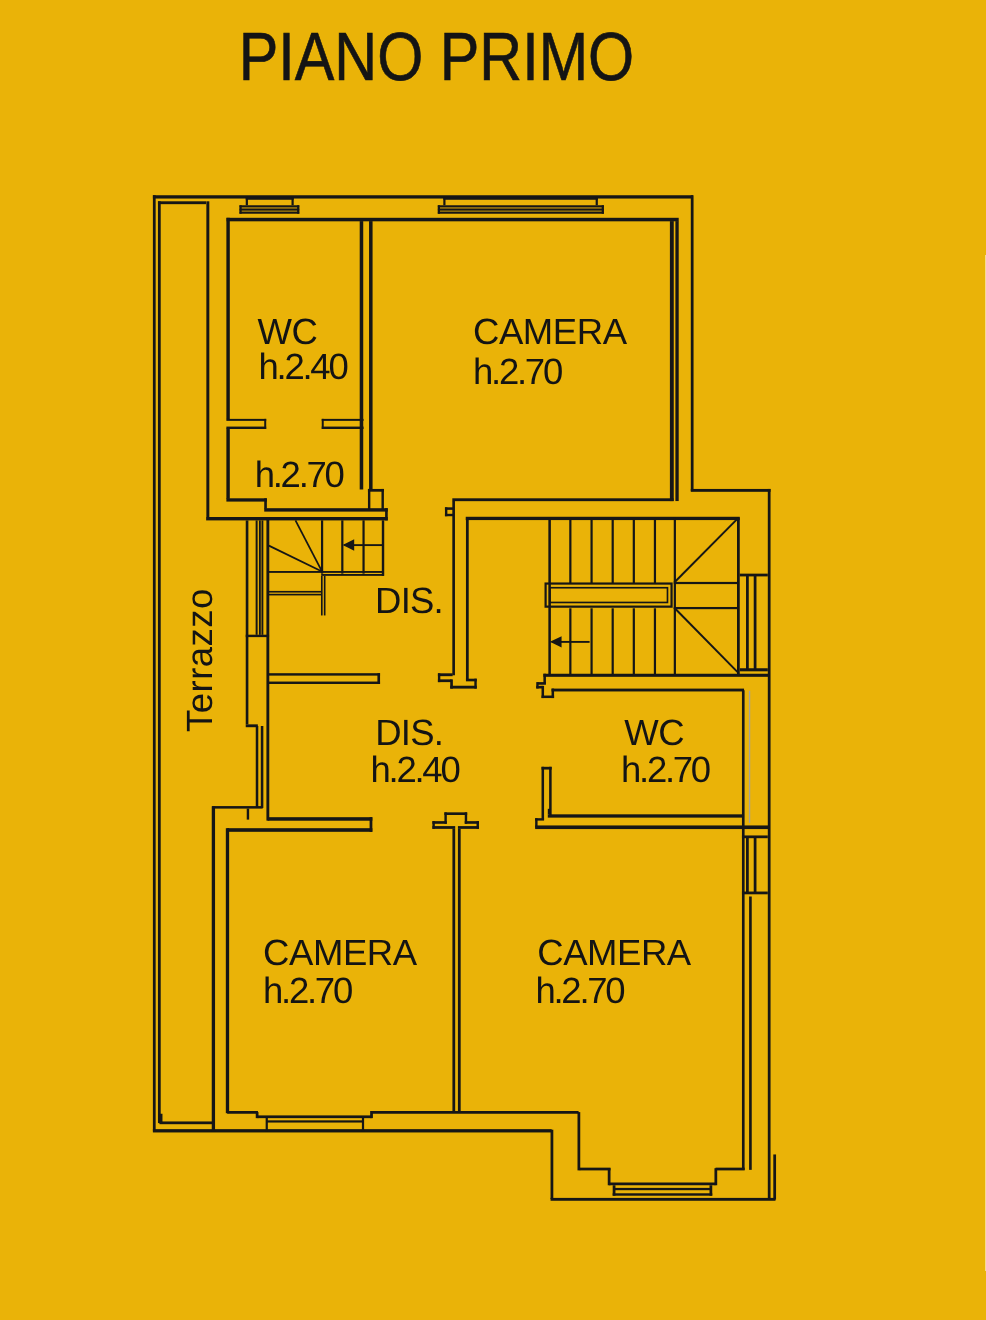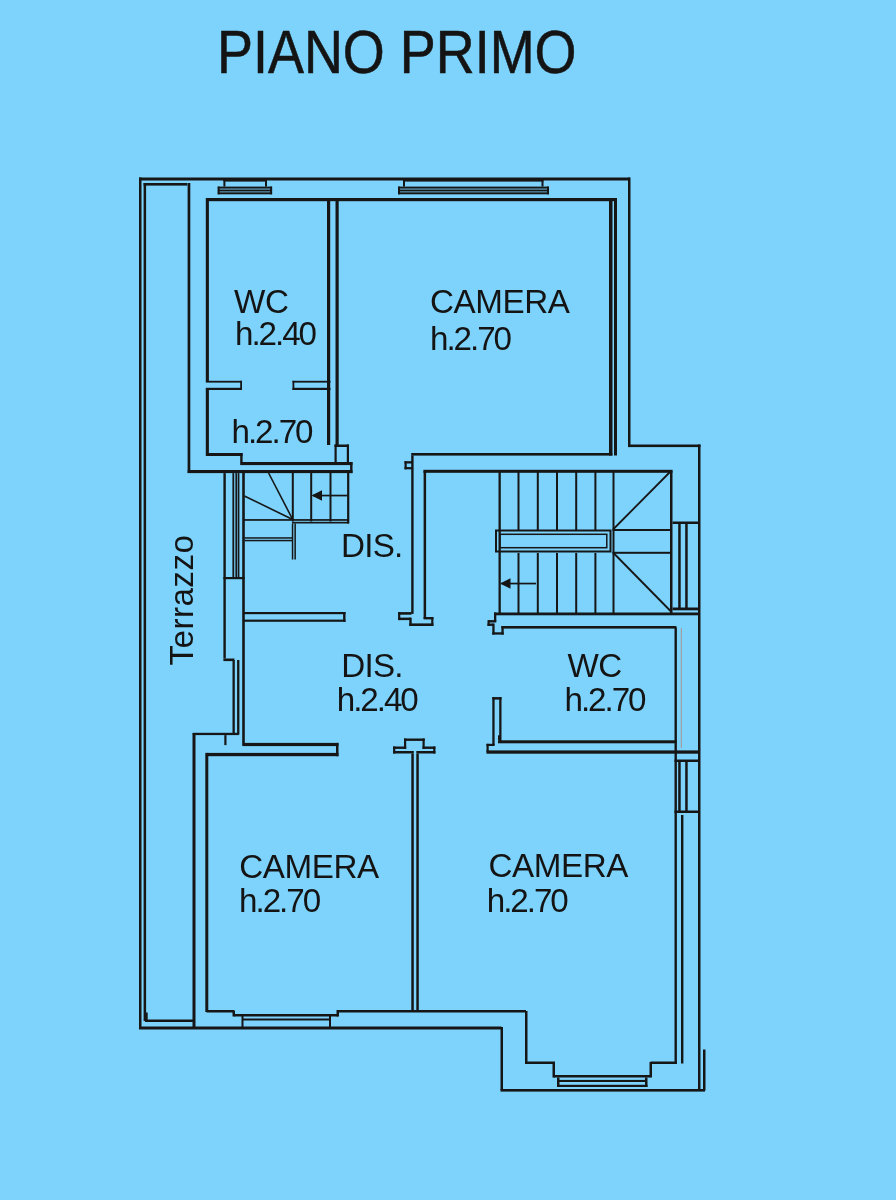--- a/index.html
+++ b/index.html
@@ -1,16 +1,16 @@
 <!DOCTYPE html>
 <html><head>
 <meta charset="utf-8">
 <style>
 html,body{margin:0;padding:0;background:#ffffff;}
-#page{position:relative;width:896px;height:1200px;background:#7dd3fc;overflow:hidden;}
+#page{position:relative;width:896px;height:1200px;background:#eab308;overflow:hidden;}
 svg{position:absolute;top:0;left:0;}
 text{font-family:"Liberation Sans",sans-serif;fill:#141414;}
 .lbl{font-size:33.2px;letter-spacing:-0.4px;}
 .hh{font-size:33.2px;letter-spacing:-2.05px;}
 .dd{font-size:33.2px;letter-spacing:-0.75px;}
 .tz{font-size:33.2px;letter-spacing:0.45px;}
 </style>
 </head>
 <body>
 <div id="page">

